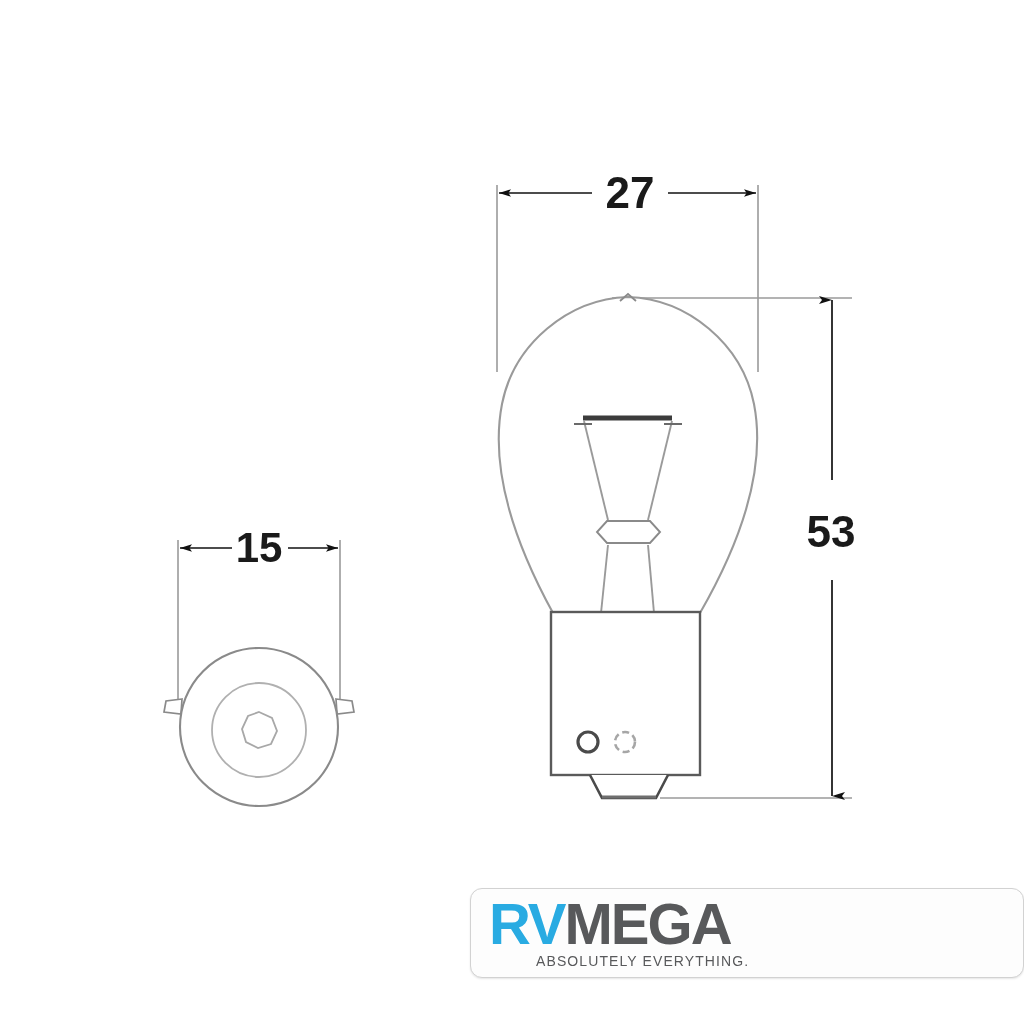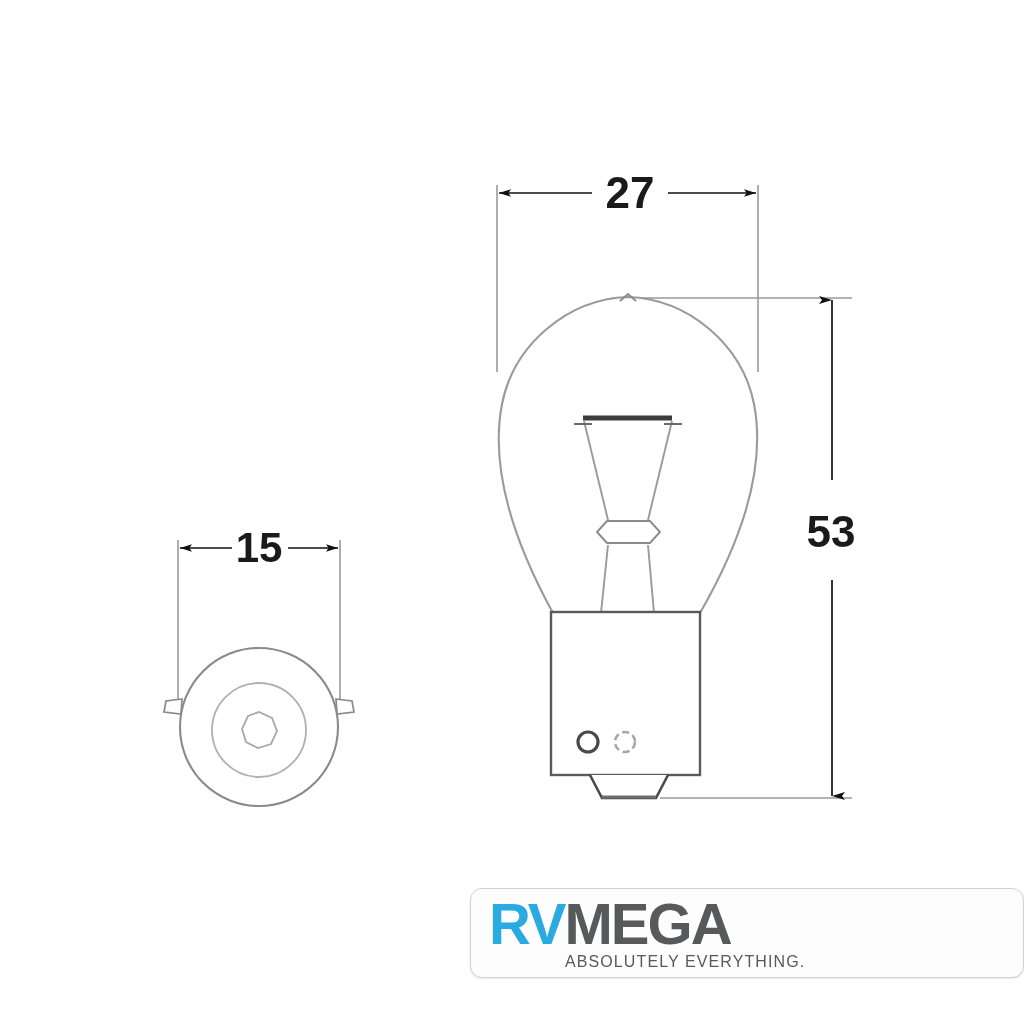--- a/index.html
+++ b/index.html
@@ -50,24 +50,24 @@
     font-weight: bold;
     font-size: 58px;
     letter-spacing: -2px;
     line-height: 58px;
     white-space: nowrap;
   }
   .logo-rv { color: #29abe2; }
   .logo-mega { color: #58595b; }
   .logo-tagline {
     position: absolute;
-    left: 76px;
+    left: 47px;
     top: 60px;
     font-family: "Liberation Sans", sans-serif;
-    font-size: 16px;
+    font-size: 14px;
     font-weight: normal;
     letter-spacing: 1.1px;
     color: #58595b;
     white-space: nowrap;
   }
   .dim-text {
     font-family: "Liberation Sans", sans-serif;
     font-weight: bold;
     fill: #1a1a1a;
   }

